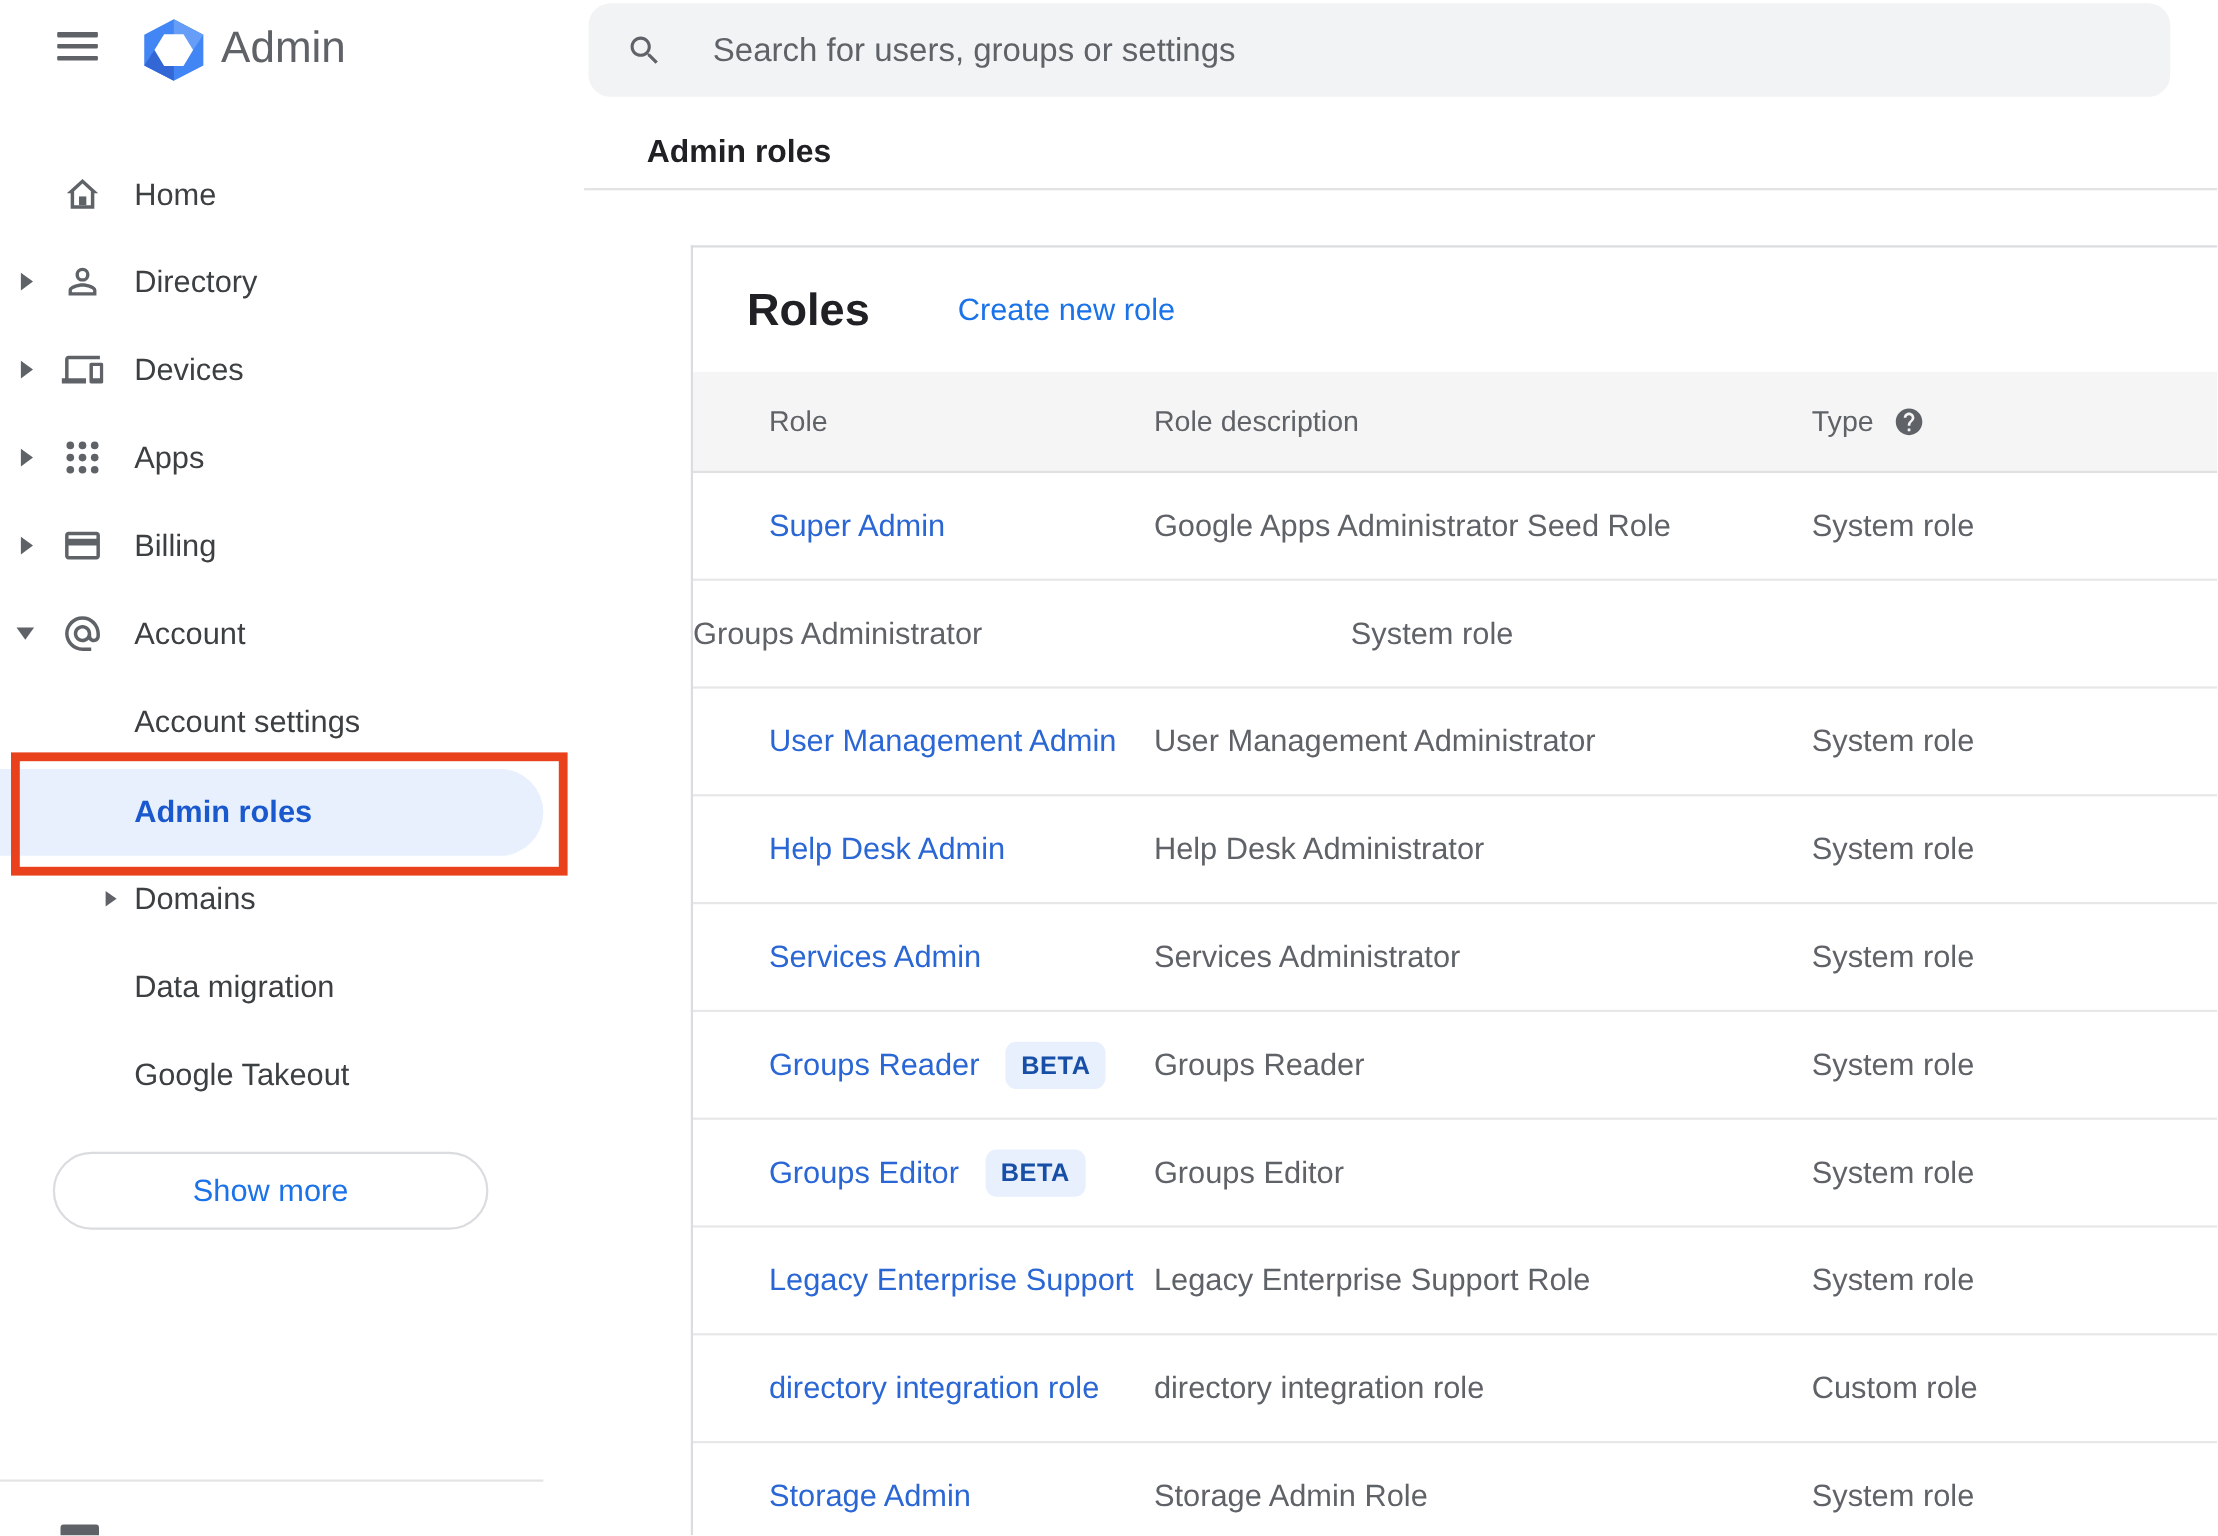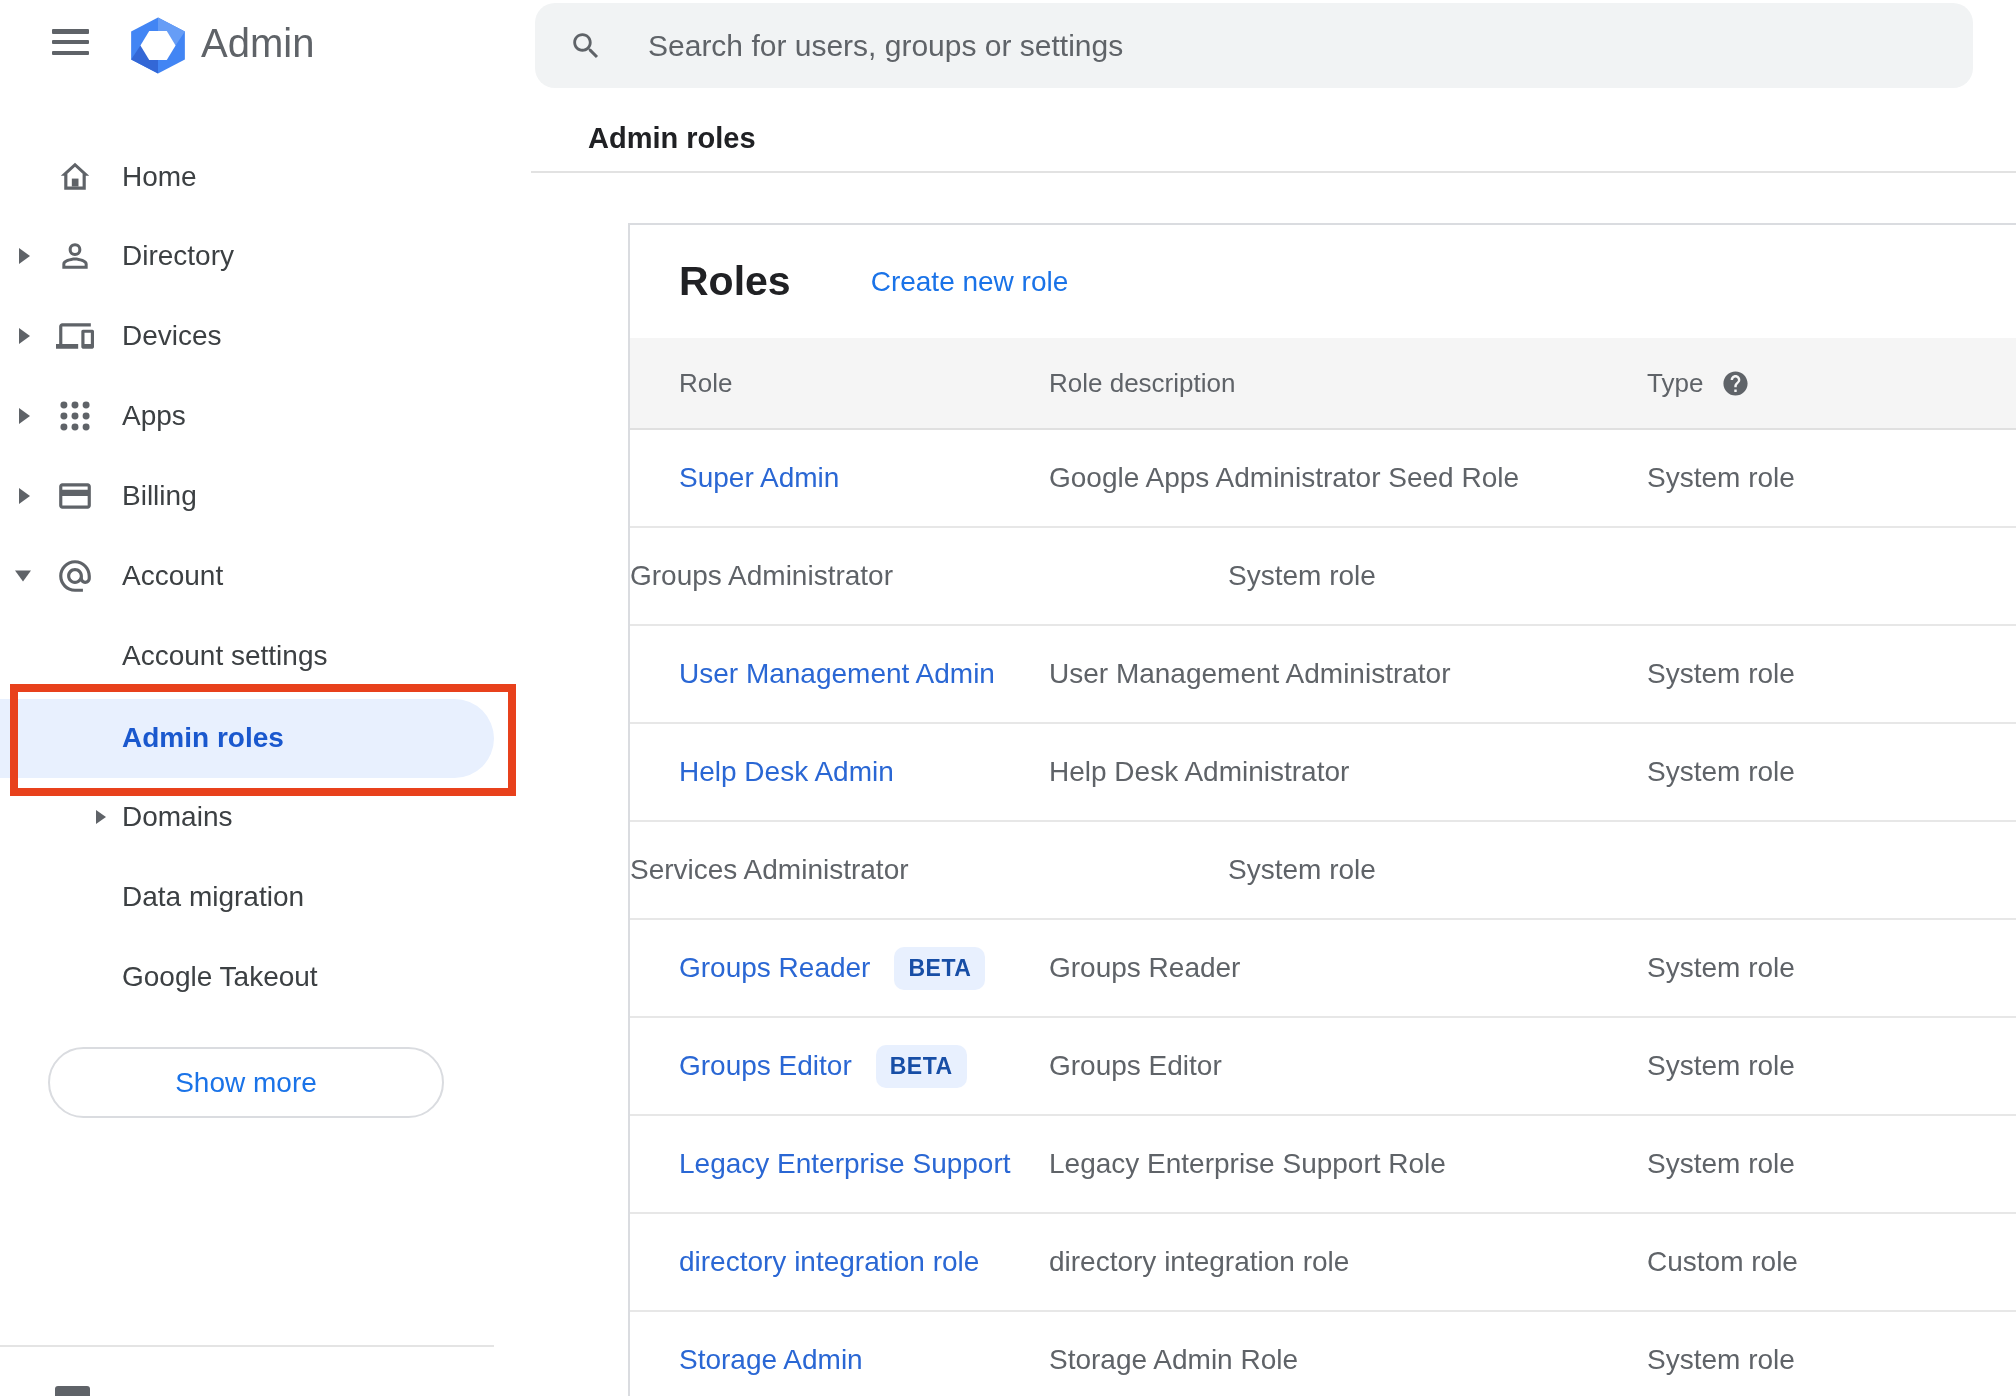--- a/index.html
+++ b/index.html
@@ -50,21 +50,21 @@
 
   
   .card { position:absolute; left:628px; top:223px; width:1388px; height:1173px;
           border-top:2px solid #dadce0; border-left:2px solid #dadce0; overflow:hidden; background:#fff; }
   .card-head { height:113px; display:flex; align-items:center; padding-left:49px; }
   .card-title { font-size:41px; font-weight:700; color:#202124; }
   .create-link { margin-left:80px; font-size:28px; color:#1a73e8; text-decoration:none; cursor:pointer; }
 
   .thead { height:92px; background:#f5f5f5; border-bottom:2px solid #e0e0e0;
            display:flex; align-items:center; font-size:26px; color:#5f6368; }
-  .col1 { width:419px; padding-left:49px; }
+  .col1 { width:419px; padding-left:69px; }
   .col2 { width:598px; }
   .col3 { flex:1; display:flex; align-items:center; gap:18px; }
   .help-glyph { width:29px; height:29px; cursor:pointer; }
 
   .trow { height:98px; border-bottom:2px solid #e7e7e7; display:flex; align-items:center; font-size:28px; }
   .trow .col1 { display:flex; align-items:center; }
   .role-link { color:#2a67d4; text-decoration:none; cursor:pointer; white-space:nowrap; }
   .beta { margin-left:24px; background:#e8f0fe; color:#174ea6; font-weight:700; font-size:23px;
           letter-spacing:0.5px; padding:8px 14px; border-radius:10px; }
   .beta:empty { display:none; }
@@ -226,20 +226,23 @@
         <div class="col3 cell-gray">System role</div>
       </div>
       <div class="trow">
         <div class="col1">
             <a class="role-link">Help Desk Admin</a>
           </div>
         <div class="col2 cell-gray">Help Desk Administrator</div>
         <div class="col3 cell-gray">System role</div>
       </div>
       <div class="trow">
+        <div class="col1">
+            <a class="role-link">Services Admin</a>
+          </div>
         <div class="col2 cell-gray">Services Administrator</div>
         <div class="col3 cell-gray">System role</div>
       </div>
       <div class="trow">
         <div class="col1">
             <a class="role-link">Groups Reader</a>
             <span class="beta">BETA</span>
           </div>
         <div class="col2 cell-gray">Groups Reader</div>
         <div class="col3 cell-gray">System role</div>

